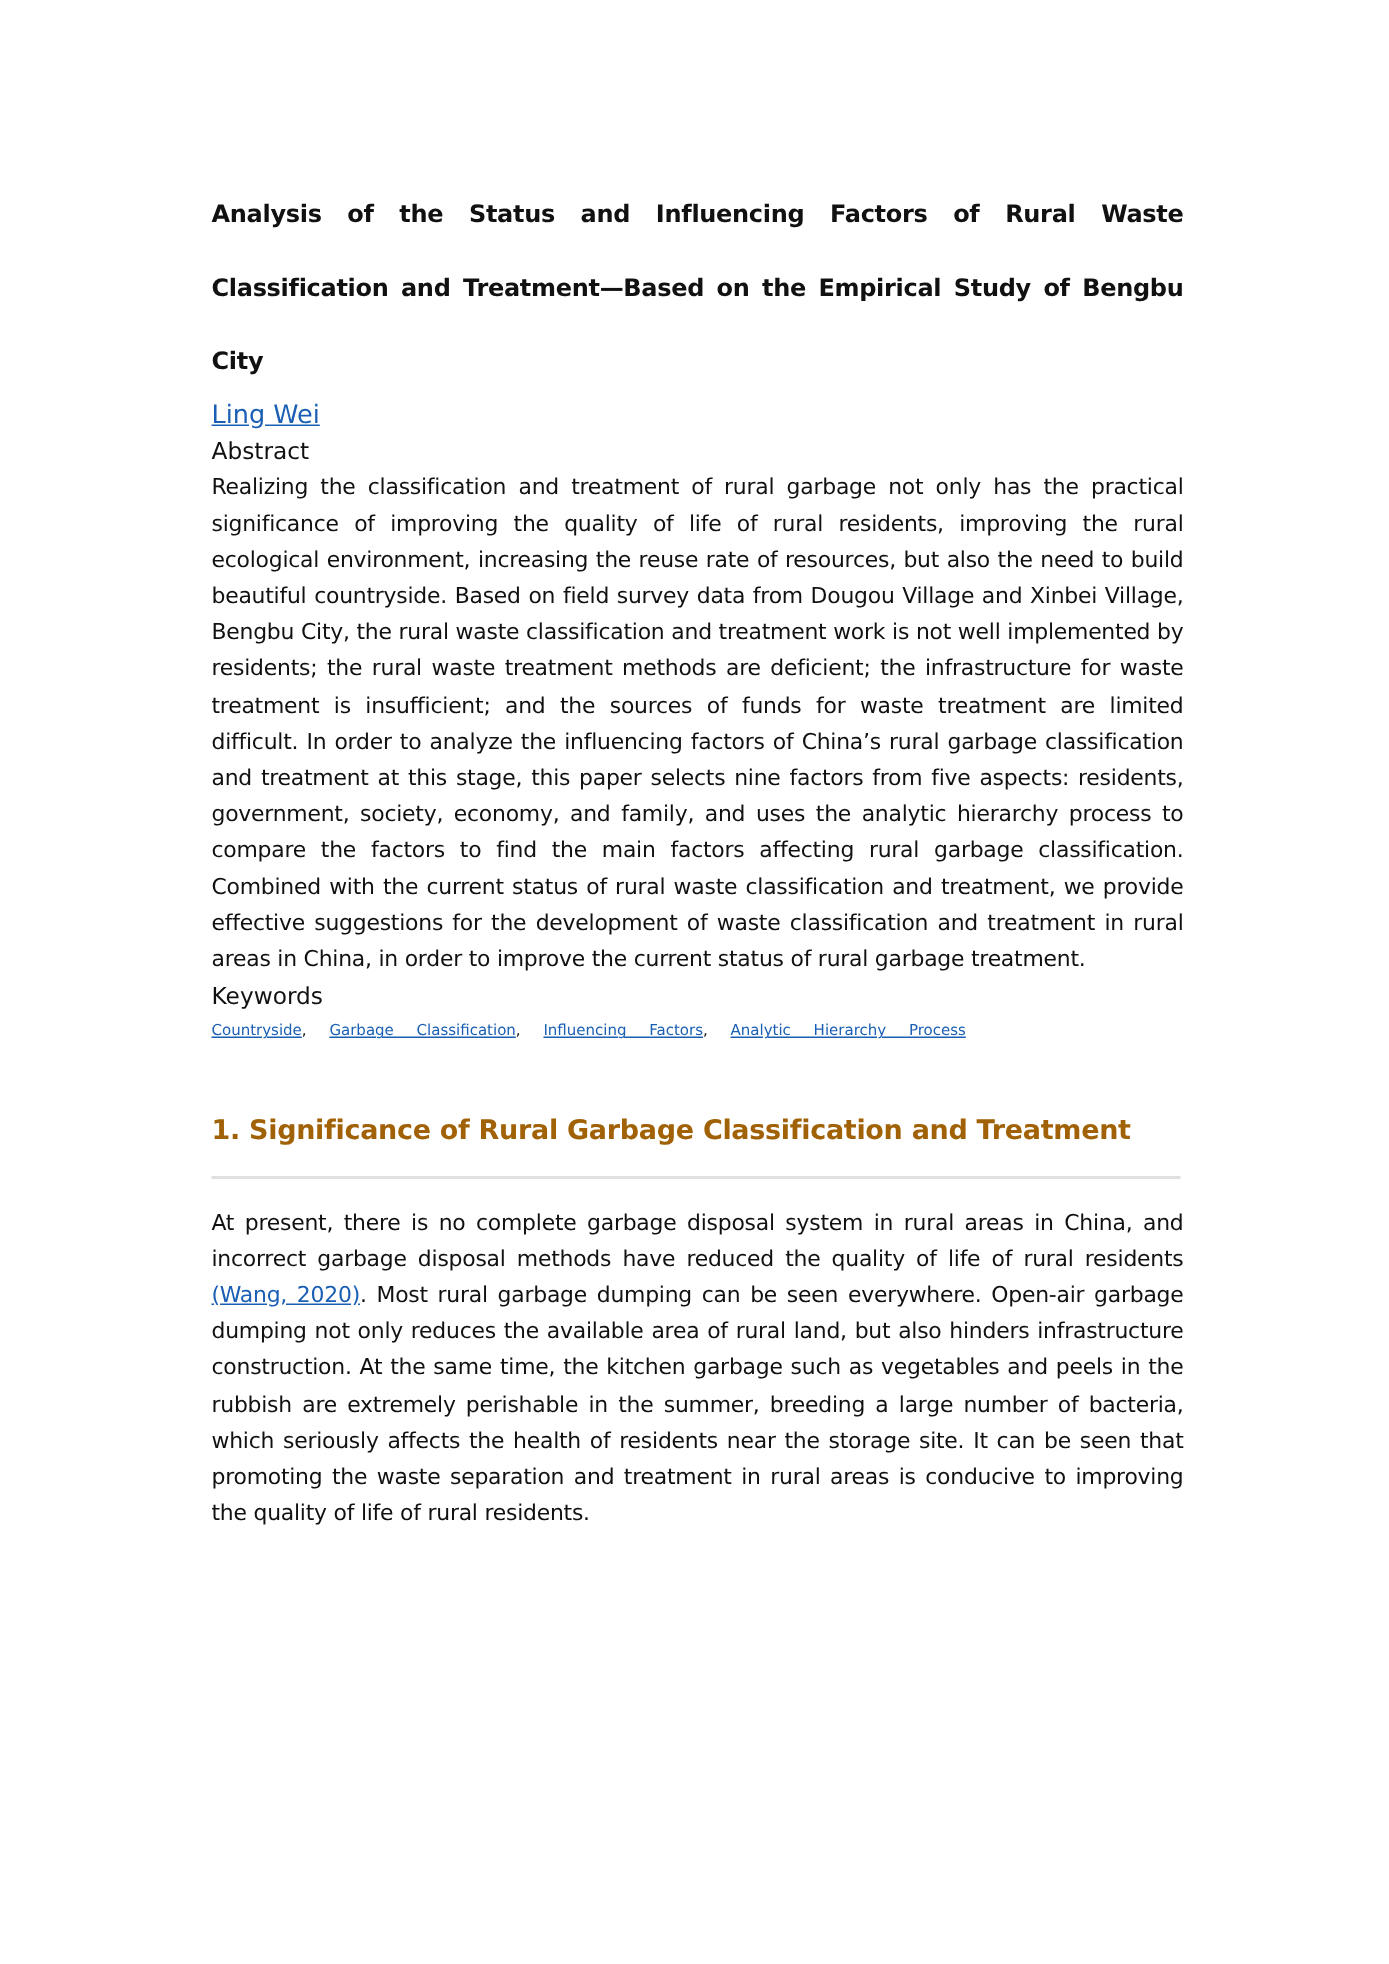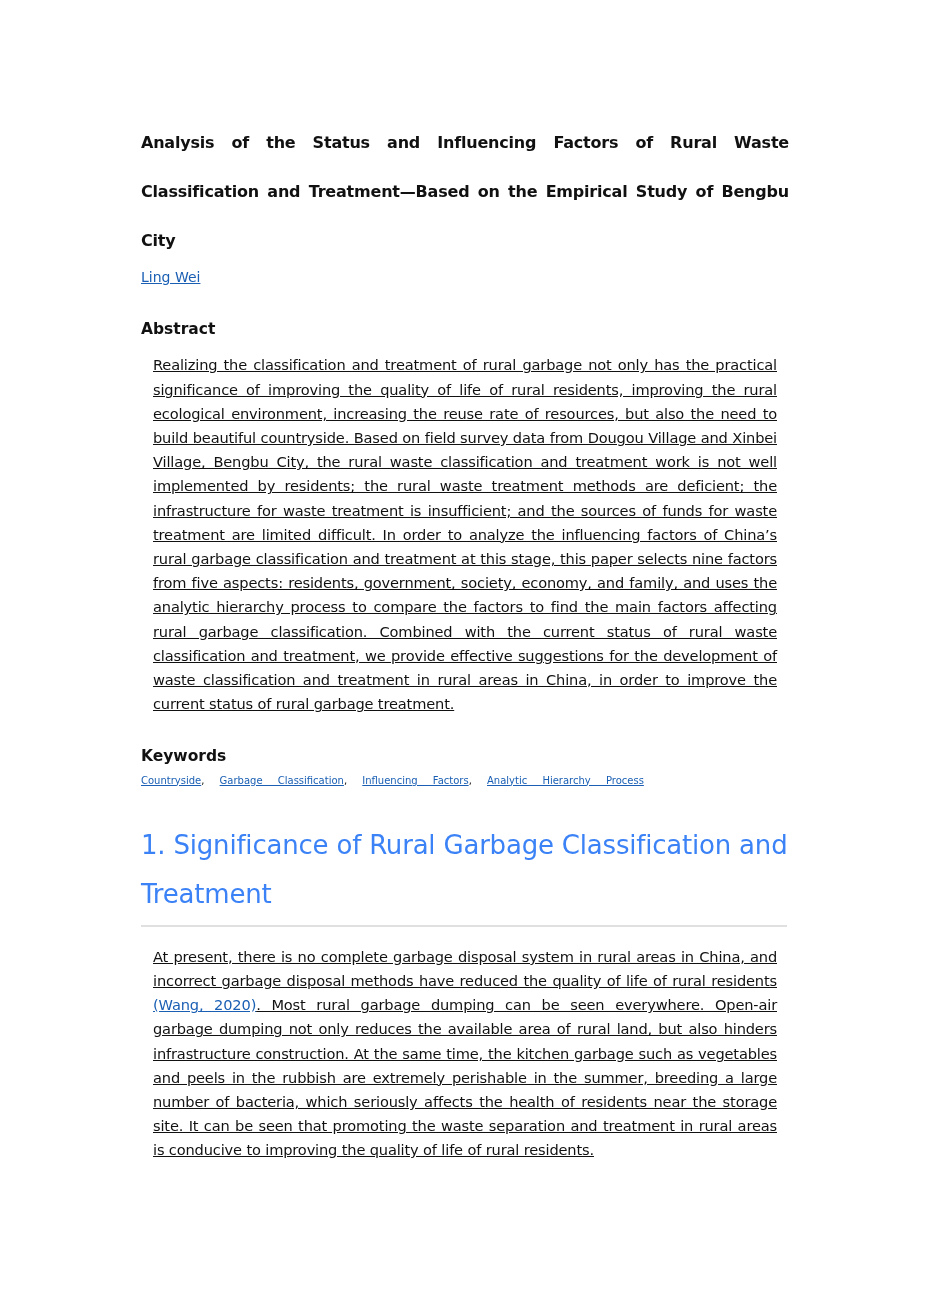--- a/index.html
+++ b/index.html
@@ -5,31 +5,30 @@
   html, body { margin: 0; padding: 0; background: #ffffff; }
   body { width: 926px; height: 1309px; position: relative; overflow: hidden; }
   .page {
     position: absolute; left: 141px; top: 118px; width: 648px;
     font-family: "DejaVu Sans", sans-serif; color: #111;
   }
   .title {
     font-weight: bold; font-size: 16px; line-height: 49px; margin: 0;
     text-align: justify; text-align-last: left; letter-spacing: -0.2px;
   }
-  .meta { font-size: 14px; line-height: 24.2px; }
+  .meta { font-size: 17px; line-height: 24.2px; }
   a { color: #1a5fb4; text-decoration: underline; }
-  .label { font-weight: bold; font-size: 15.5px; line-height: 24.2px; margin-top: 28px; }
+  .label { font-weight: normal; font-size: 15.5px; line-height: 24.2px; }
   .para {
-    font-size: 14.6px; line-height: 24.2px; text-align: justify; margin: 12px;
+    font-size: 14.6px; line-height: 24.2px; text-align: justify; margin: 0;
     letter-spacing: -0.15px;
-    text-decoration: underline;
   }
   .keywords { font-size: 10px; line-height: 24.2px; text-align: justify; word-spacing: 12px; }
   .h1 {
-    color: #3b82f6; font-weight: normal; font-size: 26px; line-height: 49px;
+    color: #a16207; font-weight: bold; font-size: 18px; line-height: 49px;
     margin: 28px 0 0 0; letter-spacing: -0.2px;
   }
   .rule { height: 0; border-top: 2px solid #e0e0e0; margin: 6px 0 18px 0; width: 646px; }
 </style>
 </head>
 <body>
 
 <div class="page">
   <h1 class="title">Analysis of the Status and Influencing Factors of Rural Waste Classification and Treatment—Based on the Empirical Study of Bengbu City</h1>
 

